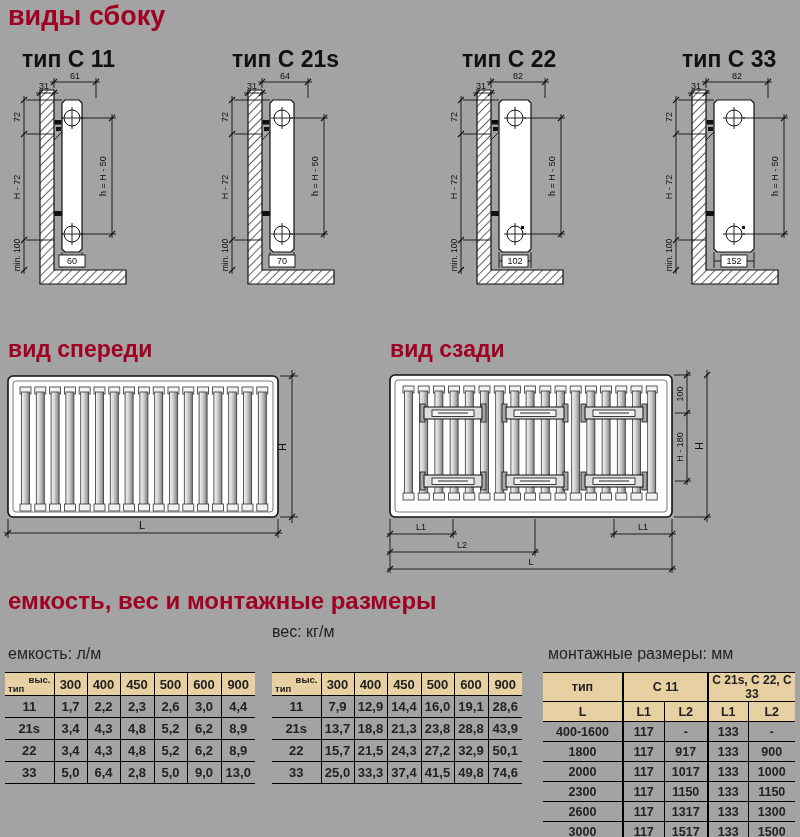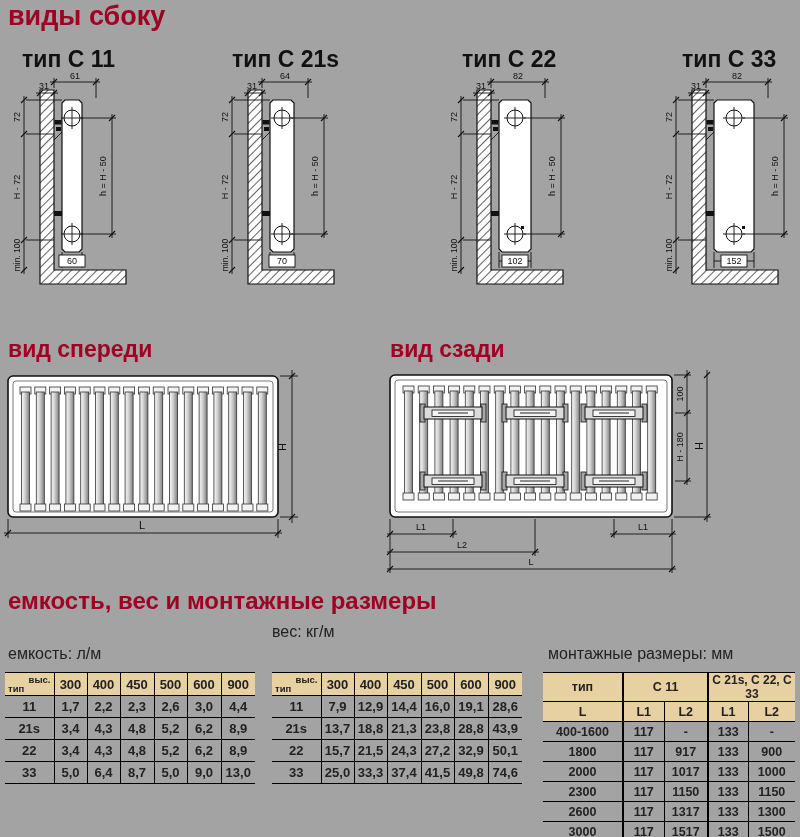--- a/index.html
+++ b/index.html
@@ -426,21 +426,21 @@
           <td>4,3</td>
           <td>4,8</td>
           <td>5,2</td>
           <td>6,2</td>
           <td>8,9</td>
         </tr>
       <tr>
           <td>33</td>
           <td>5,0</td>
           <td>6,4</td>
-          <td>8,7</td>
+          <td>2,8</td>
           <td>5,0</td>
           <td>9,0</td>
           <td>13,0</td>
         </tr>
     </tbody>
   </table>
 
   <table class="t" style="left:272px;top:672px;width:250px;">
     <colgroup>
         <col style="width:49px">

